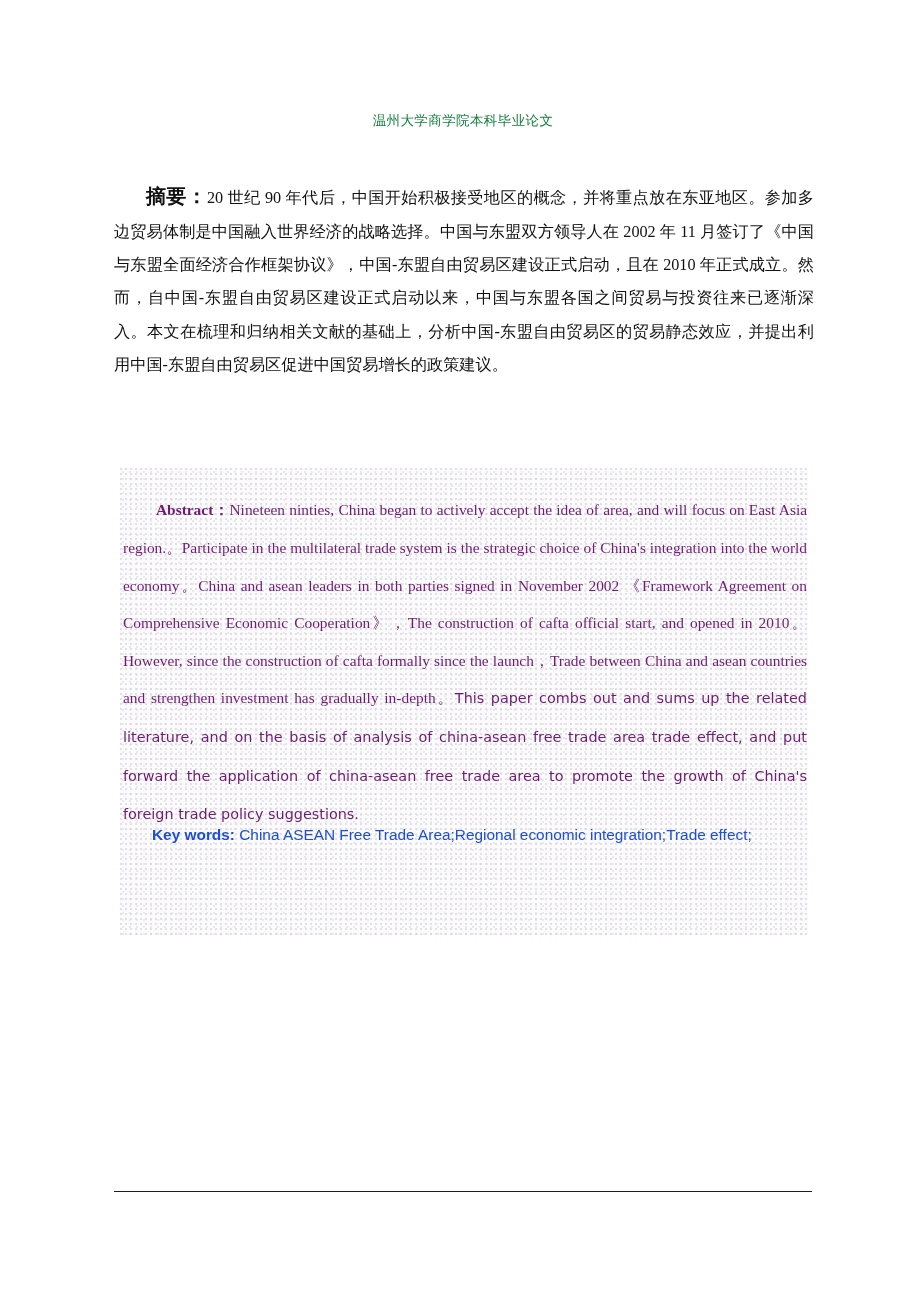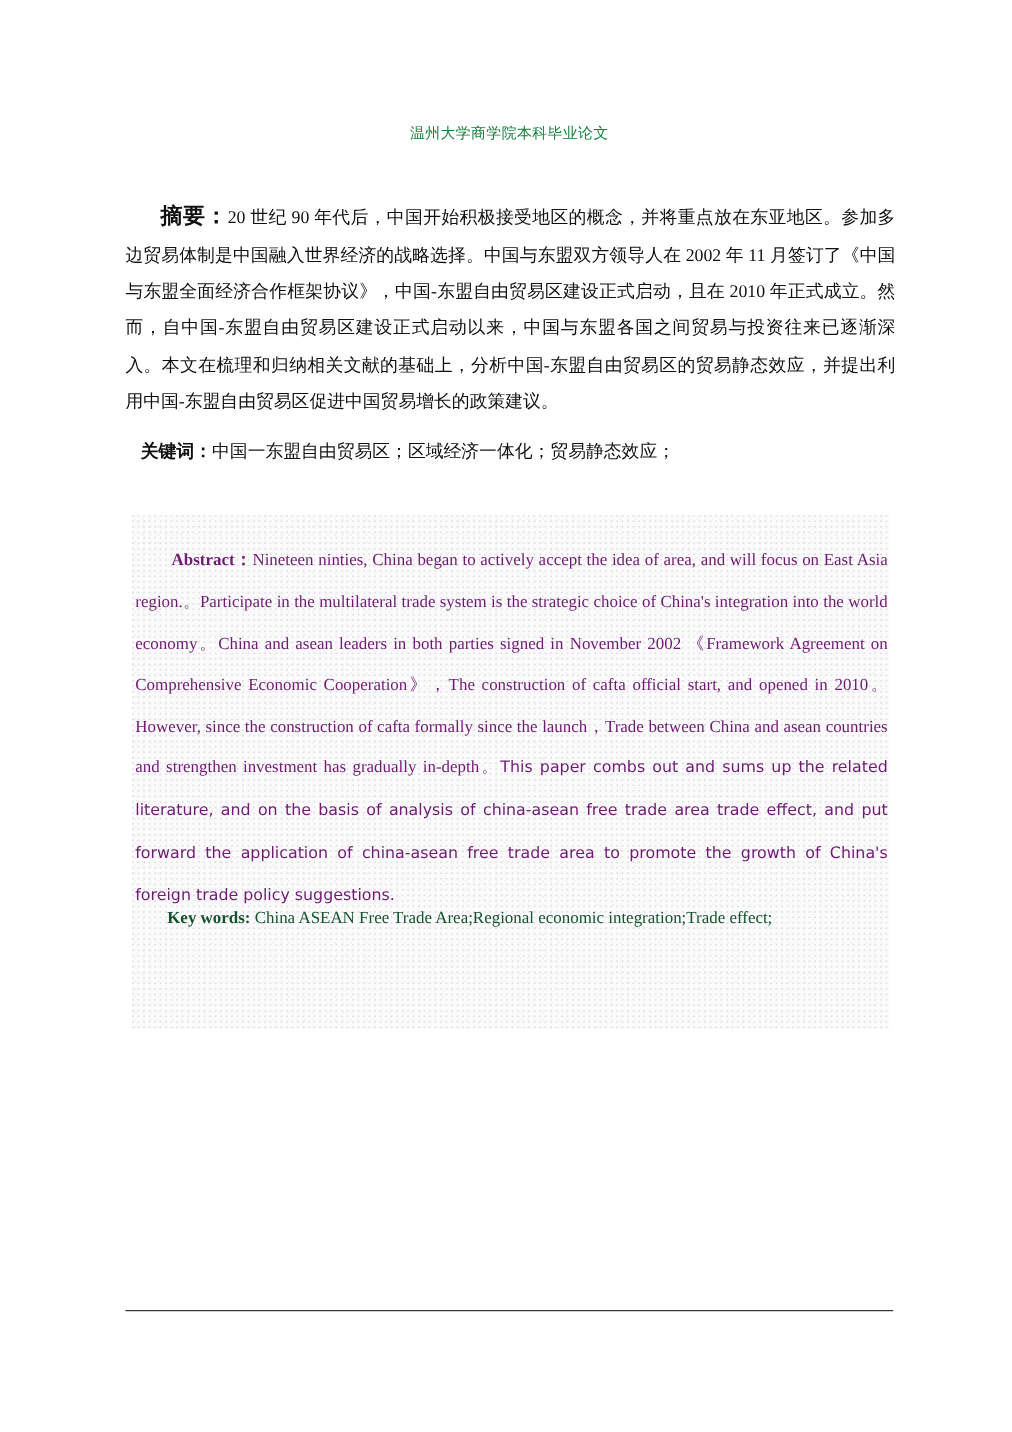--- a/index.html
+++ b/index.html
@@ -126,25 +126,25 @@
   .en-abstract .sans {
     font-family: "DejaVu Sans", "Liberation Sans", sans-serif;
     font-size: 14.4px;
   }
 
   .en-keywords {
     position: absolute;
     left: 123px;
     top: 806px;
     width: 684px;
-    font-family: Liberation Serif, serif;
+    font-family: Liberation Sans, sans-serif;
     font-size: 15.4px;
     line-height: 28px;
     text-indent: 29px;
-    color: #14532d;
+    color: #1d4ed8;
   }
   .en-keywords .lbl {
     font-weight: bold;
   }
 
   
   .footer-rule {
     position: absolute;
     left: 114px;
     top: 1191px;
@@ -156,21 +156,20 @@
 </head>
 <body>
 
 <div class="page">
 
   <div class="doc-header">温州大学商学院本科毕业论文</div>
 
 
   <p class="cn-abstract"><span class="lbl">摘要：</span><span>20 世纪 90 年代后，中国开始积极接受地区的概念，并将重点放在东亚地区。参加多边贸易体制是中国融入世界经济的战略选择。中国与东盟双方领导人在 2002 年 11 月签订了《中国与东盟全面经济合作框架协议》，中国-东盟自由贸易区建设正式启动，且在 2010 年正式成立。然而，自中国-东盟自由贸易区建设正式启动以来，中国与东盟各国之间贸易与投资往来已逐渐深入。本文在梳理和归纳相关文献的基础上，分析中国-东盟自由贸易区的贸易静态效应，并提出利用中国-东盟自由贸易区促进中国贸易增长的政策建议。</span></p>
 
-  <p class="cn-keywords"><span class="lbl">关键词：</span><span>中国一东盟自由贸易区；区域经济一体化；贸易静态效应；</span></p>
 
   <div class="en-box"></div>
 
   <p class="en-abstract"><span class="lbl">Abstract：</span><span>Nineteen ninties, China began to actively accept the idea of area, and will focus on East Asia region.。Participate in the multilateral trade system is the strategic choice of China's integration into the world economy。China and asean leaders in both parties signed in November 2002 《Framework Agreement on Comprehensive Economic Cooperation》，The construction of cafta official start, and opened in 2010。However, since the construction of cafta formally since the launch，Trade between China and asean countries and strengthen investment has gradually in-depth。</span><span class="sans">This paper combs out and sums up the related literature, and on the basis of analysis of china-asean free trade area trade effect, and put forward the application of china-asean free trade area to promote the growth of China's foreign trade policy suggestions.</span></p>
 
   <p class="en-keywords"><span class="lbl">Key words:</span><span> China ASEAN Free Trade Area;Regional economic integration;Trade effect;</span></p>
 
   <div class="footer-rule"></div>
 
 </div>

